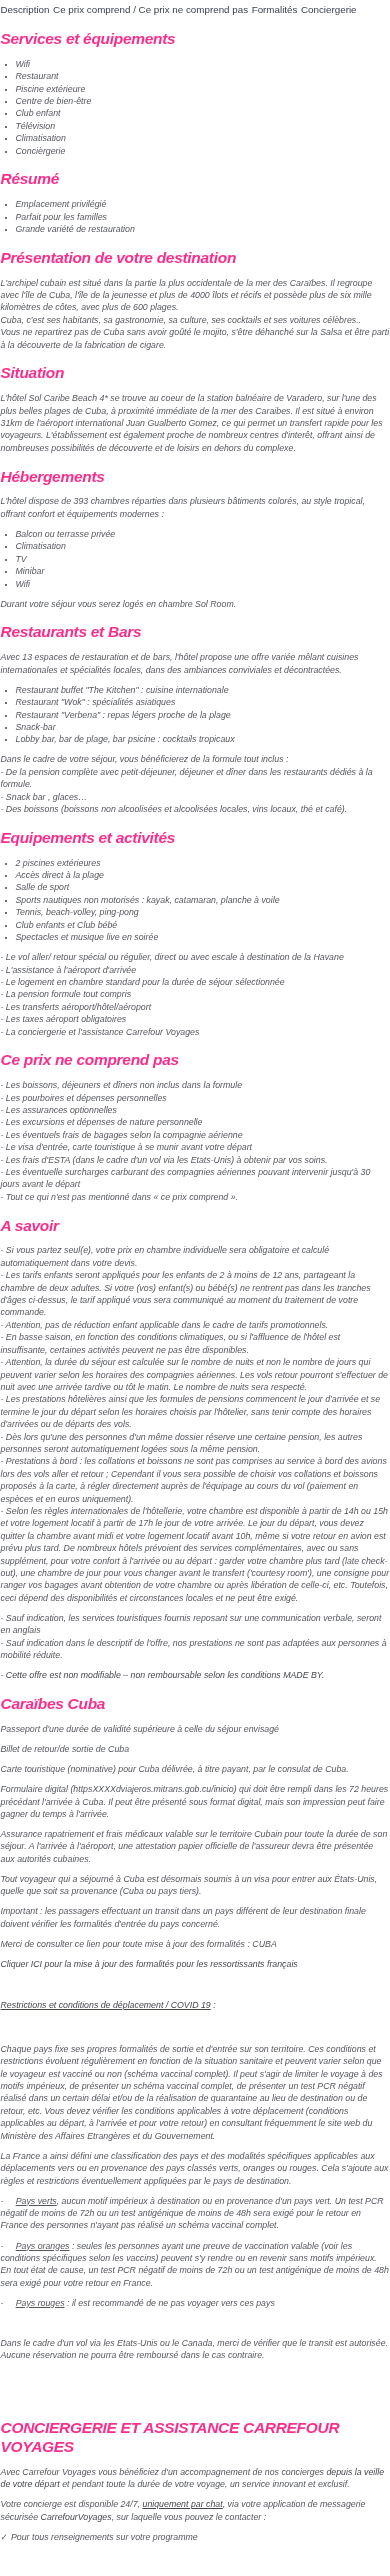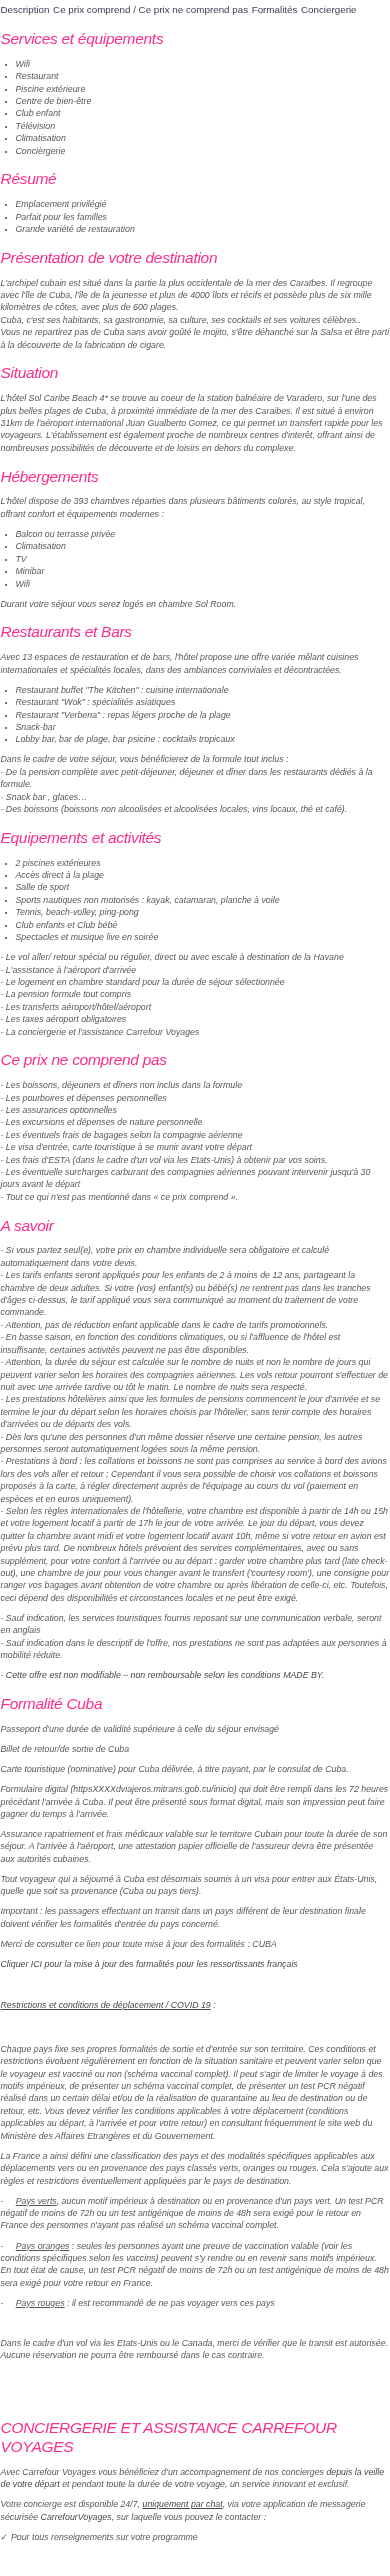--- a/index.html
+++ b/index.html
@@ -30,21 +30,21 @@
   .tabbar .tab{cursor:pointer;white-space:nowrap;}
   
   main{
     font-style:italic;
     font-size:8.8px;
     line-height:12.4px;
   }
   h2{
     color:var(--accent);
     font-style:italic;
-    font-weight:400;
+    font-weight:700;
     font-size:15.5px;
     line-height:18.5px;
     letter-spacing:-0.3px;
     margin:13.4px 0 9.3px 0;
   }
   main p{margin:0 0 7.7px 0;}
   main ul{
     margin:7.7px 0 7.7px 0;
     padding-left:15px;
   }
@@ -117,21 +117,21 @@
       <li>Club enfants et Club bébé</li>
       <li>Spectacles et musique live en soirée</li>
     </ul>
     <p><span>- Le vol aller/ retour spécial ou régulier, direct ou avec escale à destination de la Havane</span><br><span>- L'assistance à l'aéroport d'arrivée</span><br><span>- Le logement en chambre standard pour la durée de séjour sélectionnée</span><br><span>- La pension formule tout compris</span><br><span>- Les transferts aéroport/hôtel/aéroport</span><br><span>- Les taxes aéroport obligatoires</span><br><span>- La conciergerie et l'assistance Carrefour Voyages</span></p>
     <h2>Ce prix ne comprend pas</h2>
     <p><span>- Les boissons, déjeuners et dîners non inclus dans la formule</span><br><span>- Les pourboires et dépenses personnelles</span><br><span>- Les assurances optionnelles</span><br><span>- Les excursions et dépenses de nature personnelle</span><br><span>- Les éventuels frais de bagages selon la compagnie aérienne</span><br><span>- Le visa d'entrée, carte touristique à se munir avant votre départ</span><br><span>- Les frais d'ESTA (dans le cadre d'un vol via les Etats-Unis) à obtenir par vos soins.</span><br><span>- Les éventuelle surcharges carburant des compagnies aériennes pouvant intervenir jusqu'à 30 jours avant le départ</span><br><span>- Tout ce qui n'est pas mentionné dans « ce prix comprend ».</span></p>
     <h2>A savoir</h2>
     <p><span>- Si vous partez seul(e), votre prix en chambre individuelle sera obligatoire et calculé automatiquement dans votre devis.</span><br><span>- Les tarifs enfants seront appliqués pour les enfants de 2 à moins de 12 ans, partageant la chambre de deux adultes. Si votre (vos) enfant(s) ou bébé(s) ne rentrent pas dans les tranches d'âges ci-dessus, le tarif appliqué vous sera communiqué au moment du traitement de votre commande.</span><br><span>- Attention, pas de réduction enfant applicable dans le cadre de tarifs promotionnels.</span><br><span>- En basse saison, en fonction des conditions climatiques, ou si l'affluence de l'hôtel est insuffisante, certaines activités peuvent ne pas être disponibles.</span><br><span>- Attention, la durée du séjour est calculée sur le nombre de nuits et non le nombre de jours qui peuvent varier selon les horaires des compagnies aériennes. Les vols retour pourront s'effectuer de nuit avec une arrivée tardive ou tôt le matin. Le nombre de nuits sera respecté.</span><br><span>- Les prestations hôtelières ainsi que les formules de pensions commencent le jour d'arrivée et se termine le jour du départ selon les horaires choisis par l'hôtelier, sans tenir compte des horaires d'arrivées ou de départs des vols.</span><br><span>- Dès lors qu'une des personnes d'un même dossier réserve une certaine pension, les autres personnes seront automatiquement logées sous la même pension.</span><br><span>- Prestations à bord : les collations et boissons ne sont pas comprises au service à bord des avions lors des vols aller et retour ; Cependant il vous sera possible de choisir vos collations et boissons proposés à la carte, à régler directement auprès de l'équipage au cours du vol (paiement en espèces et en euros uniquement).</span><br><span>- Selon les règles internationales de l'hôtellerie, votre chambre est disponible à partir de 14h ou 15h et votre logement locatif à partir de 17h le jour de votre arrivée. Le jour du départ, vous devez quitter la chambre avant midi et votre logement locatif avant 10h, même si votre retour en avion est prévu plus tard. De nombreux hôtels prévoient des services complémentaires, avec ou sans supplément, pour votre confort à l'arrivée ou au départ : garder votre chambre plus tard (late check-out), une chambre de jour pour vous changer avant le transfert ('courtesy room'), une consigne pour ranger vos bagages avant obtention de votre chambre ou après libération de celle-ci, etc. Toutefois, ceci dépend des disponibilités et circonstances locales et ne peut être exigé.</span></p>
     <p><span>- Sauf indication, les services touristiques fournis reposant sur une communication verbale, seront en anglais</span><br><span>- Sauf indication dans le descriptif de l'offre, nos prestations ne sont pas adaptées aux personnes à mobilité réduite.</span></p>
     <p><span class="seg-b">- Cette offre est non modifiable – non remboursable selon les conditions MADE BY.</span></p>
-    <h2>Formalité Cuba</h2>
+    <h2>Caraïbes Cuba</h2>
     <p>Passeport d'une durée de validité supérieure à celle du séjour envisagé</p>
     <p>Billet de retour/de sortie de Cuba</p>
     <p>Carte touristique (nominative) pour Cuba délivrée, à titre payant, par le consulat de Cuba.</p>
     <p>Formulaire digital (httpsXXXXdviajeros.mitrans.gob.cu/inicio) qui doit être rempli dans les 72 heures précédant l'arrivée à Cuba. Il peut être présenté sous format digital, mais son impression peut faire gagner du temps à l'arrivée.</p>
     <p>Assurance rapatriement et frais médicaux valable sur le territoire Cubain pour toute la durée de son séjour. A l'arrivée à l'aéroport, une attestation papier officielle de l'assureur devra être présentée aux autorités cubaines.</p>
     <p>Tout voyageur qui a séjourné à Cuba est désormais soumis à un visa pour entrer aux États-Unis, quelle que soit sa provenance (Cuba ou pays tiers).</p>
     <p>Important : les passagers effectuant un transit dans un pays différent de leur destination finale doivent vérifier les formalités d'entrée du pays concerné.</p>
     <p>Merci de consulter ce lien pour toute mise à jour des formalités : CUBA</p>
     <p><span class="seg-b">Cliquer ICI pour la mise à jour des formalités pour les ressortissants français</span></p>
     <div class="spacer" style="height: 20.6px;"></div>

